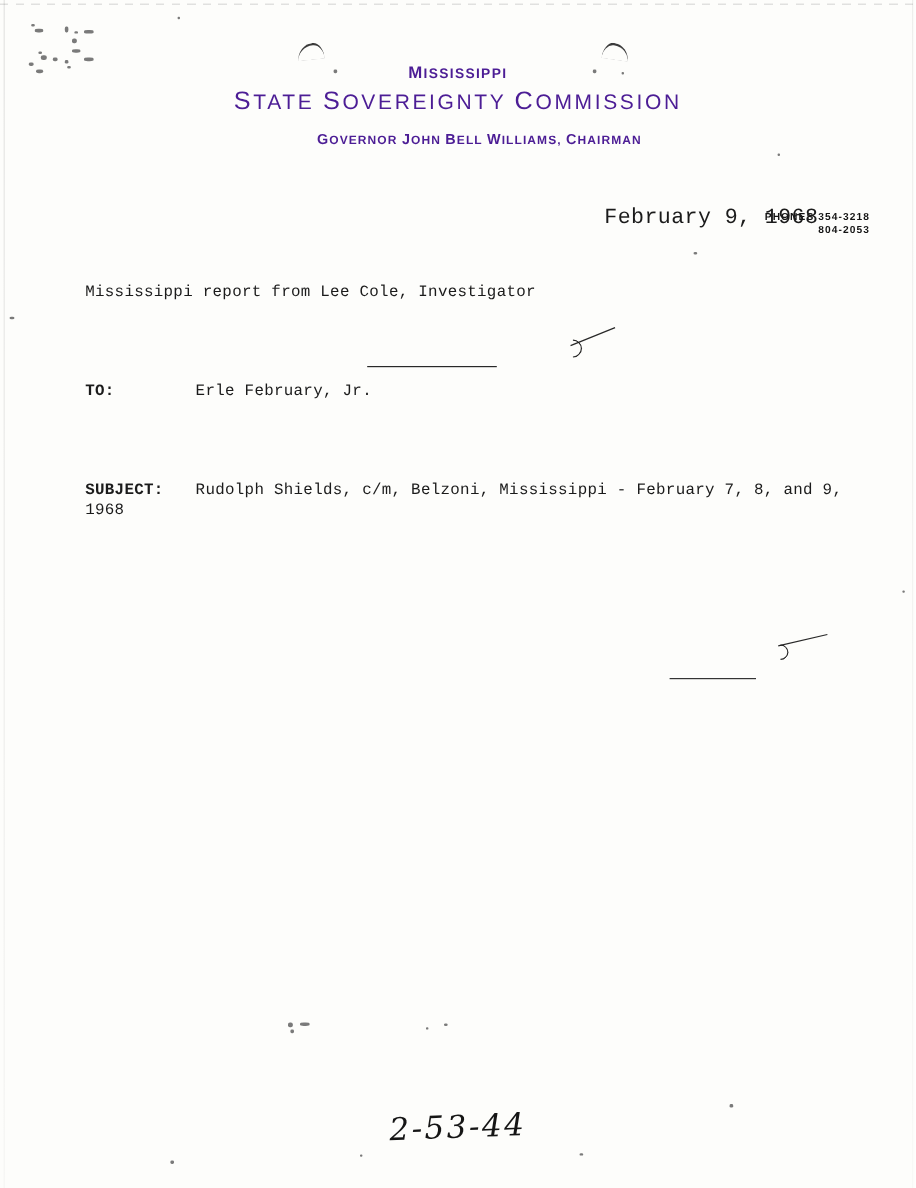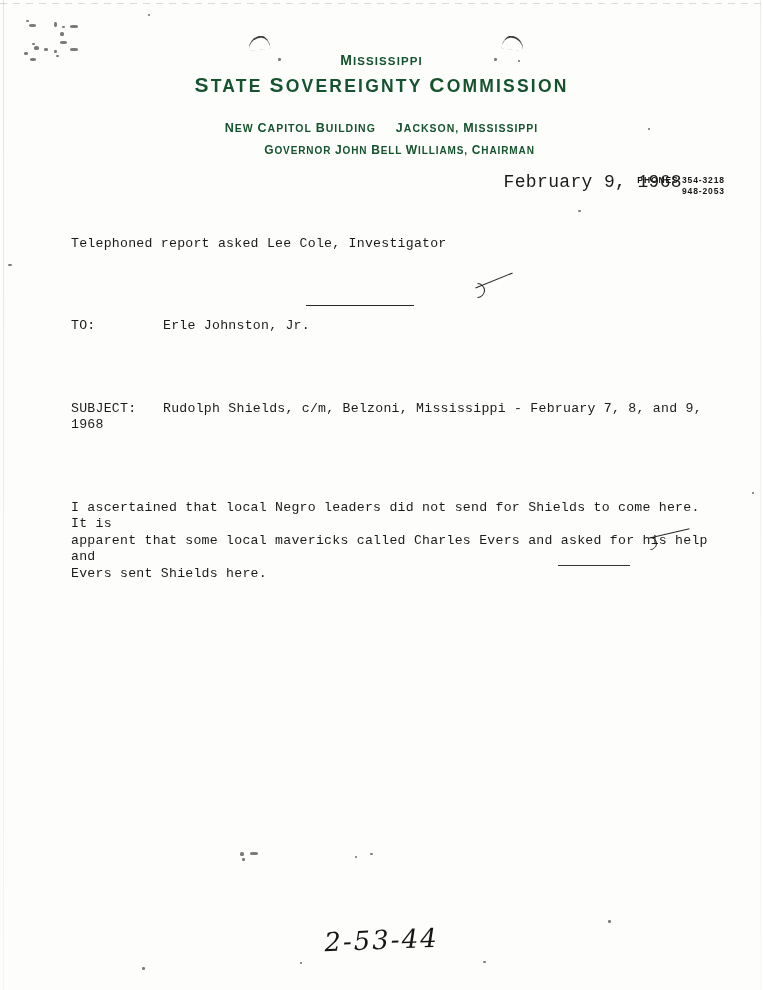--- a/index.html
+++ b/index.html
@@ -43,36 +43,36 @@
   }
 
   
   .letterhead {
     position: absolute;
     top: 52px;
     left: 0;
     width: 100%;
     text-align: center;
     font-family: "Liberation Sans", sans-serif;
-    color: #14532d;
+    color: #4c1d95;
   }
   .lh-line1 {
     font-size: 11.5px;
     letter-spacing: 1.1px;
     font-weight: bold;
     text-transform: uppercase;
     margin-bottom: 5px;
   }
   .lh-line1 .cap { font-size: 14px; }
   .lh-line2 {
     font-size: 17.5px;
     letter-spacing: 2.2px;
-    font-weight: bold;
-    text-transform: uppercase;
-    margin-bottom: 24px;
+    font-weight: normal;
+    text-transform: uppercase;
+    margin-bottom: 12px;
   }
   .lh-line2 .cap { font-size: 21px; }
   .lh-line3 {
     font-size: 10.5px;
     letter-spacing: 1px;
     font-weight: bold;
     text-transform: uppercase;
     margin-bottom: 8px;
   }
   .lh-line3 .cap { font-size: 12.5px; }
@@ -128,21 +128,21 @@
     top: 186px;
     left: 71px;
     width: 650px;
     font-size: 13.2px;
     line-height: 16.5px;
     letter-spacing: .25px;
     white-space: pre-wrap;
   }
   .para { margin: 0 0 16.5px 0; }
   .hdr-row { margin: 0 0 16.5px 0; }
-  .hdr-label { display: inline-block; width: 92px; }
+  .hdr-label { display: inline-block; width: 92px; font-weight: bold; }
 
   
   .ann-slash-1 {
     position: absolute;
     top: 280px; left: 474px;
     width: 40px; height: 0;
     border-top: 1.6px solid #111;
     transform: rotate(-22deg);
     opacity: .9;
   }
@@ -255,44 +255,38 @@
   <div class="speck" style="top:962px;left:300px;width:2px;height:2px;"></div>
   <div class="speck" style="top:961px;left:483px;width:3px;height:2px;"></div>
   <div class="speck" style="top:492px;left:752px;width:2px;height:2px;"></div>
 
   <div class="caret-mark caret-left"></div>
   <div class="caret-mark caret-right"></div>
 
   <div class="letterhead">
     <div class="lh-line1"><span class="cap">M</span>ississippi</div>
     <div class="lh-line2"><span class="cap">S</span>tate <span class="cap">S</span>overeignty <span class="cap">C</span>ommission</div>
-    <div class="lh-line3">
-      <span><span class="cap">N</span>ew <span class="cap">C</span>apitol <span class="cap">B</span>uilding</span><span class="gap"></span><span><span class="cap">J</span>ackson, <span class="cap">M</span>ississippi</span>
-    </div>
     <div class="lh-line4"><span class="cap">G</span>overnor <span class="cap">J</span>ohn <span class="cap">B</span>ell <span class="cap">W</span>illiams, <span class="cap">C</span>hairman</div>
   </div>
 
   <div class="phones">
     <div><span>PHONES</span> <span>354-3218</span></div>
-    <div>948-2053</div>
+    <div>804-2053</div>
   </div>
 
   <div class="date-line">February 9, 1968</div>
 
   <div class="doc-body">
 
-    <div class="hdr-row">Telephoned report asked Lee Cole, Investigator</div>
-
-    <div class="hdr-row"><span class="hdr-label">TO:</span><span>Erle Johnston, Jr.</span></div>
+    <div class="hdr-row">Mississippi report from Lee Cole, Investigator</div>
+
+    <div class="hdr-row"><span class="hdr-label">TO:</span><span>Erle February, Jr.</span></div>
 
     <div class="hdr-row"><span class="hdr-label">SUBJECT:</span><span>Rudolph Shields, c/m, Belzoni, Mississippi - February 7, 8, and 9, 1968</span></div>
 
-    <p class="para">I ascertained that local Negro leaders did not send for Shields to come here.  It is
-apparent that some local mavericks called Charles Evers and asked for his help and
-Evers sent Shields here.</p>
     
     
     
   </div>
 
   <div class="ann-underline-shields"></div>
   <div class="ann-slash-1"></div>
   <div class="ann-hook-1"></div>
   <div class="ann-slash-2"></div>
   <div class="ann-hook-2"></div>

